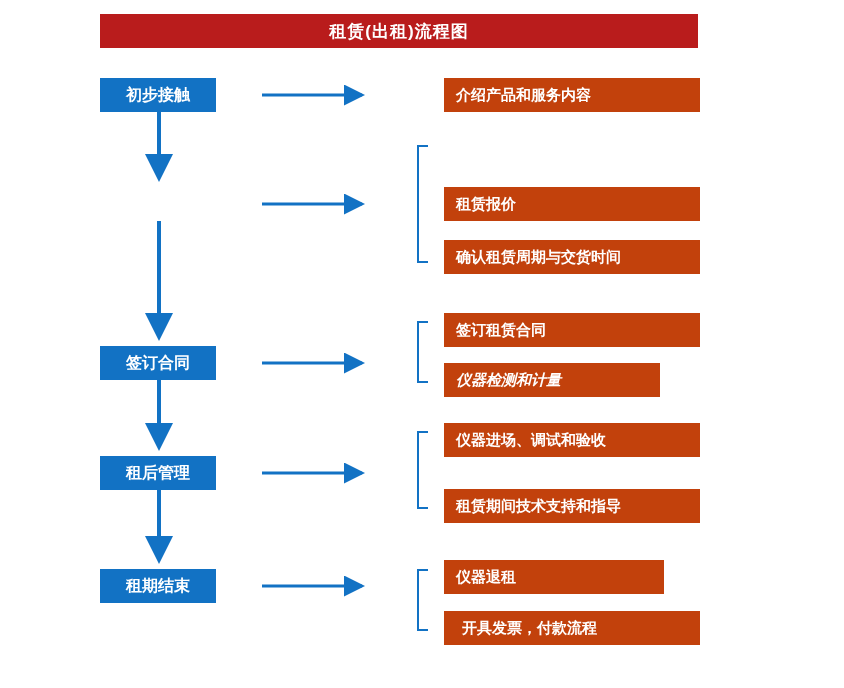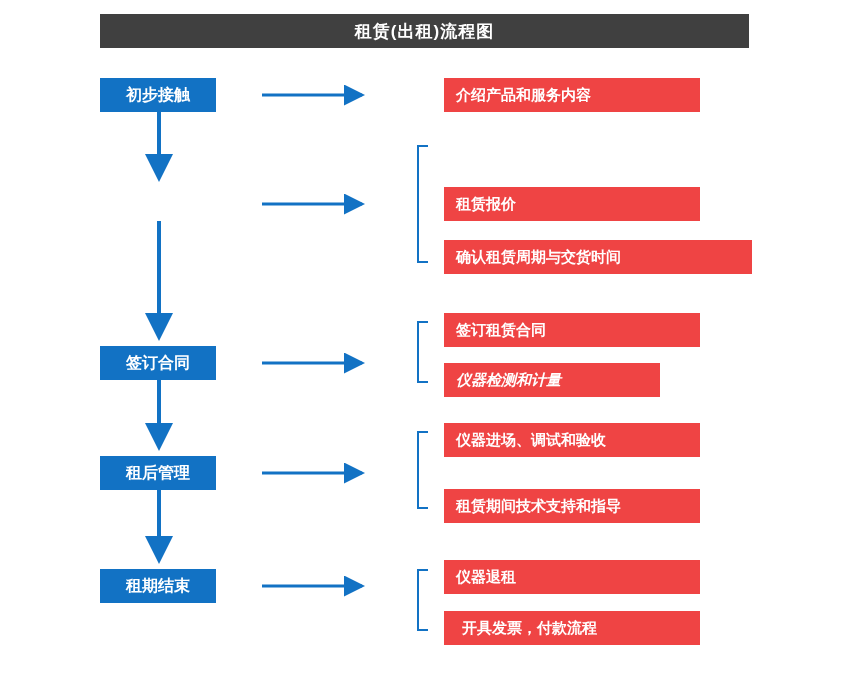--- a/index.html
+++ b/index.html
@@ -17,23 +17,23 @@
   #canvas {
     position: absolute;
     left: 0; top: 0;
     width: 844px;
     height: 688px;
   }
   .title-bar {
     position: absolute;
     left: 100px;
     top: 14px;
-    width: 649px;
+    width: 598px;
     height: 34px;
-    background: #404040;
+    background: #b91c1c;
     color: #ffffff;
     font-weight: bold;
     font-size: 17px;
     display: flex;
     align-items: center;
     justify-content: center;
     letter-spacing: 1px;
   }
   .stage-box {
     position: absolute;
@@ -42,21 +42,21 @@
     font-weight: bold;
     font-size: 16px;
     display: flex;
     align-items: center;
     justify-content: center;
     width: 116px;
     height: 34px;
   }
   .detail-box {
     position: absolute;
-    background: #ef4444;
+    background: #c2410c;
     color: #ffffff;
     font-weight: bold;
     font-size: 15px;
     display: flex;
     align-items: center;
     padding-left: 12px;
     box-sizing: border-box;
     height: 34px;
   }
   svg { display: block; overflow: visible; }
@@ -68,26 +68,26 @@
 
   <div class="title-bar">租赁(出租)流程图</div>
 
   <div class="stage-box" style="left:100px; top:78px;">初步接触</div>
   <div class="stage-box" style="left:100px; top:346px;text-align:center;">签订合同</div>
   <div class="stage-box" style="left:100px; top:456px;">租后管理</div>
   <div class="stage-box" style="left:100px; top:569px;">租期结束</div>
 
   <div class="detail-box" style="left:444px; top:78px;  width:256px;">介绍产品和服务内容</div>
   <div class="detail-box" style="left:444px; top:187px; width:256px;">租赁报价</div>
-  <div class="detail-box" style="left:444px; top:240px; width:308px;">确认租赁周期与交货时间</div>
+  <div class="detail-box" style="left:444px; top:240px; width:256px;">确认租赁周期与交货时间</div>
   <div class="detail-box" style="left:444px; top:313px; width:256px;">签订租赁合同</div>
   <div class="detail-box" style="left:444px; top:363px; width:216px;font-style:italic;">仪器检测和计量</div>
   <div class="detail-box" style="left:444px; top:423px; width:256px;">仪器进场、调试和验收</div>
   <div class="detail-box" style="left:444px; top:489px; width:256px;">租赁期间技术支持和指导</div>
-  <div class="detail-box" style="left:444px; top:560px; width:256px;">仪器退租</div>
+  <div class="detail-box" style="left:444px; top:560px; width:220px;">仪器退租</div>
   <div class="detail-box" style="left:444px; top:611px; width:256px;padding-left:18px;">开具发票，付款流程</div>
 
   <svg style="position:absolute; left:0; top:0; width:844px; height:688px;">
     <defs>
       <marker id="ah" markerWidth="7" markerHeight="7" refX="6" refY="3.5" orient="auto">
         <polygon points="0 0, 7 3.5, 0 7" fill="#1272c4"></polygon>
       </marker>
     </defs>
 
     <g>

